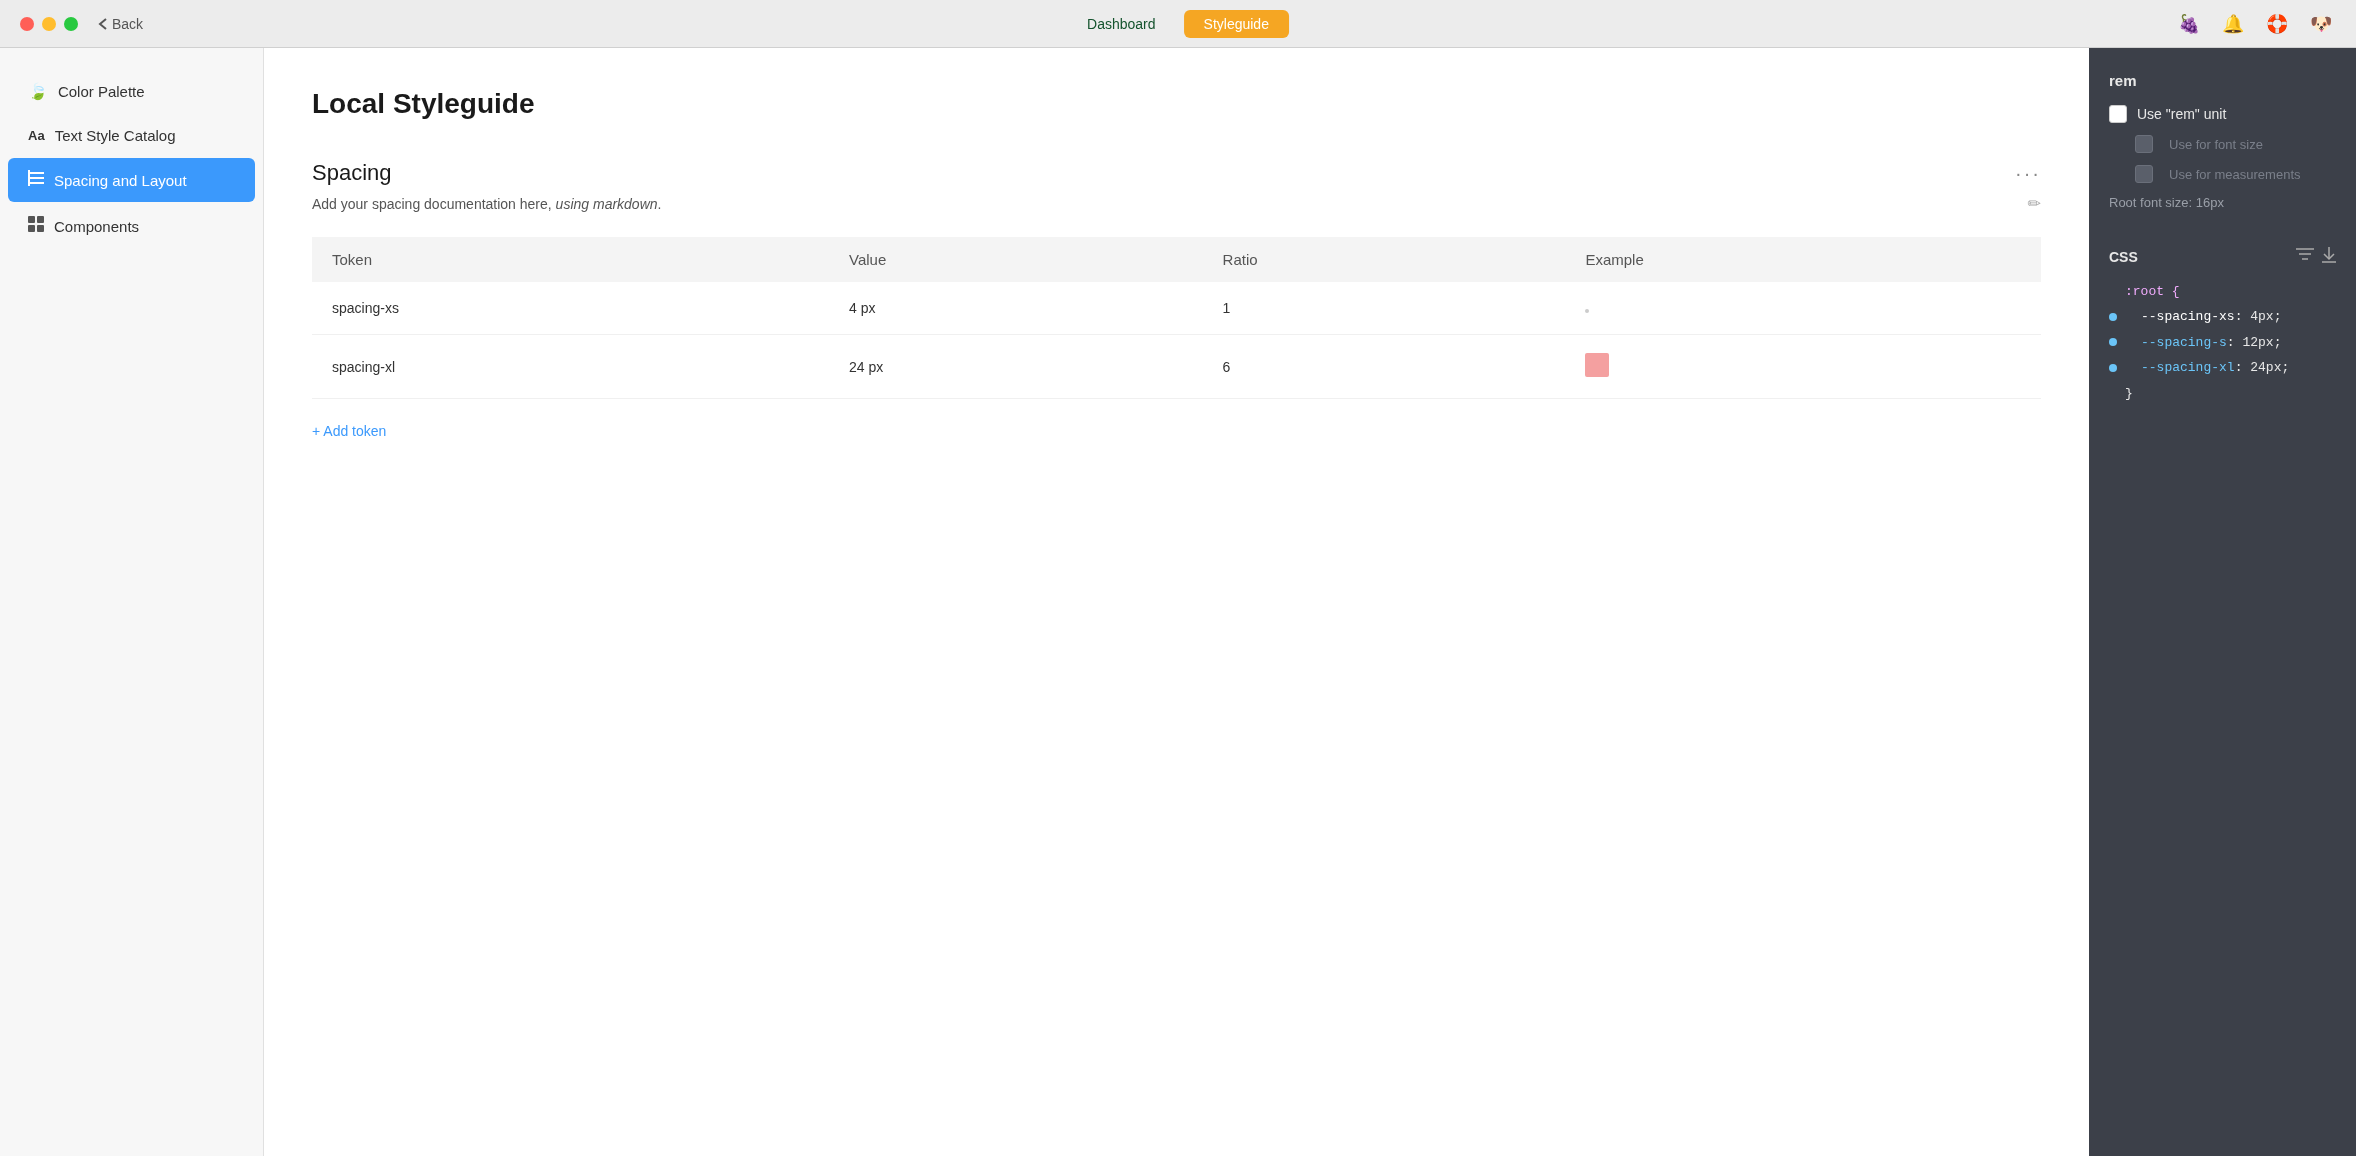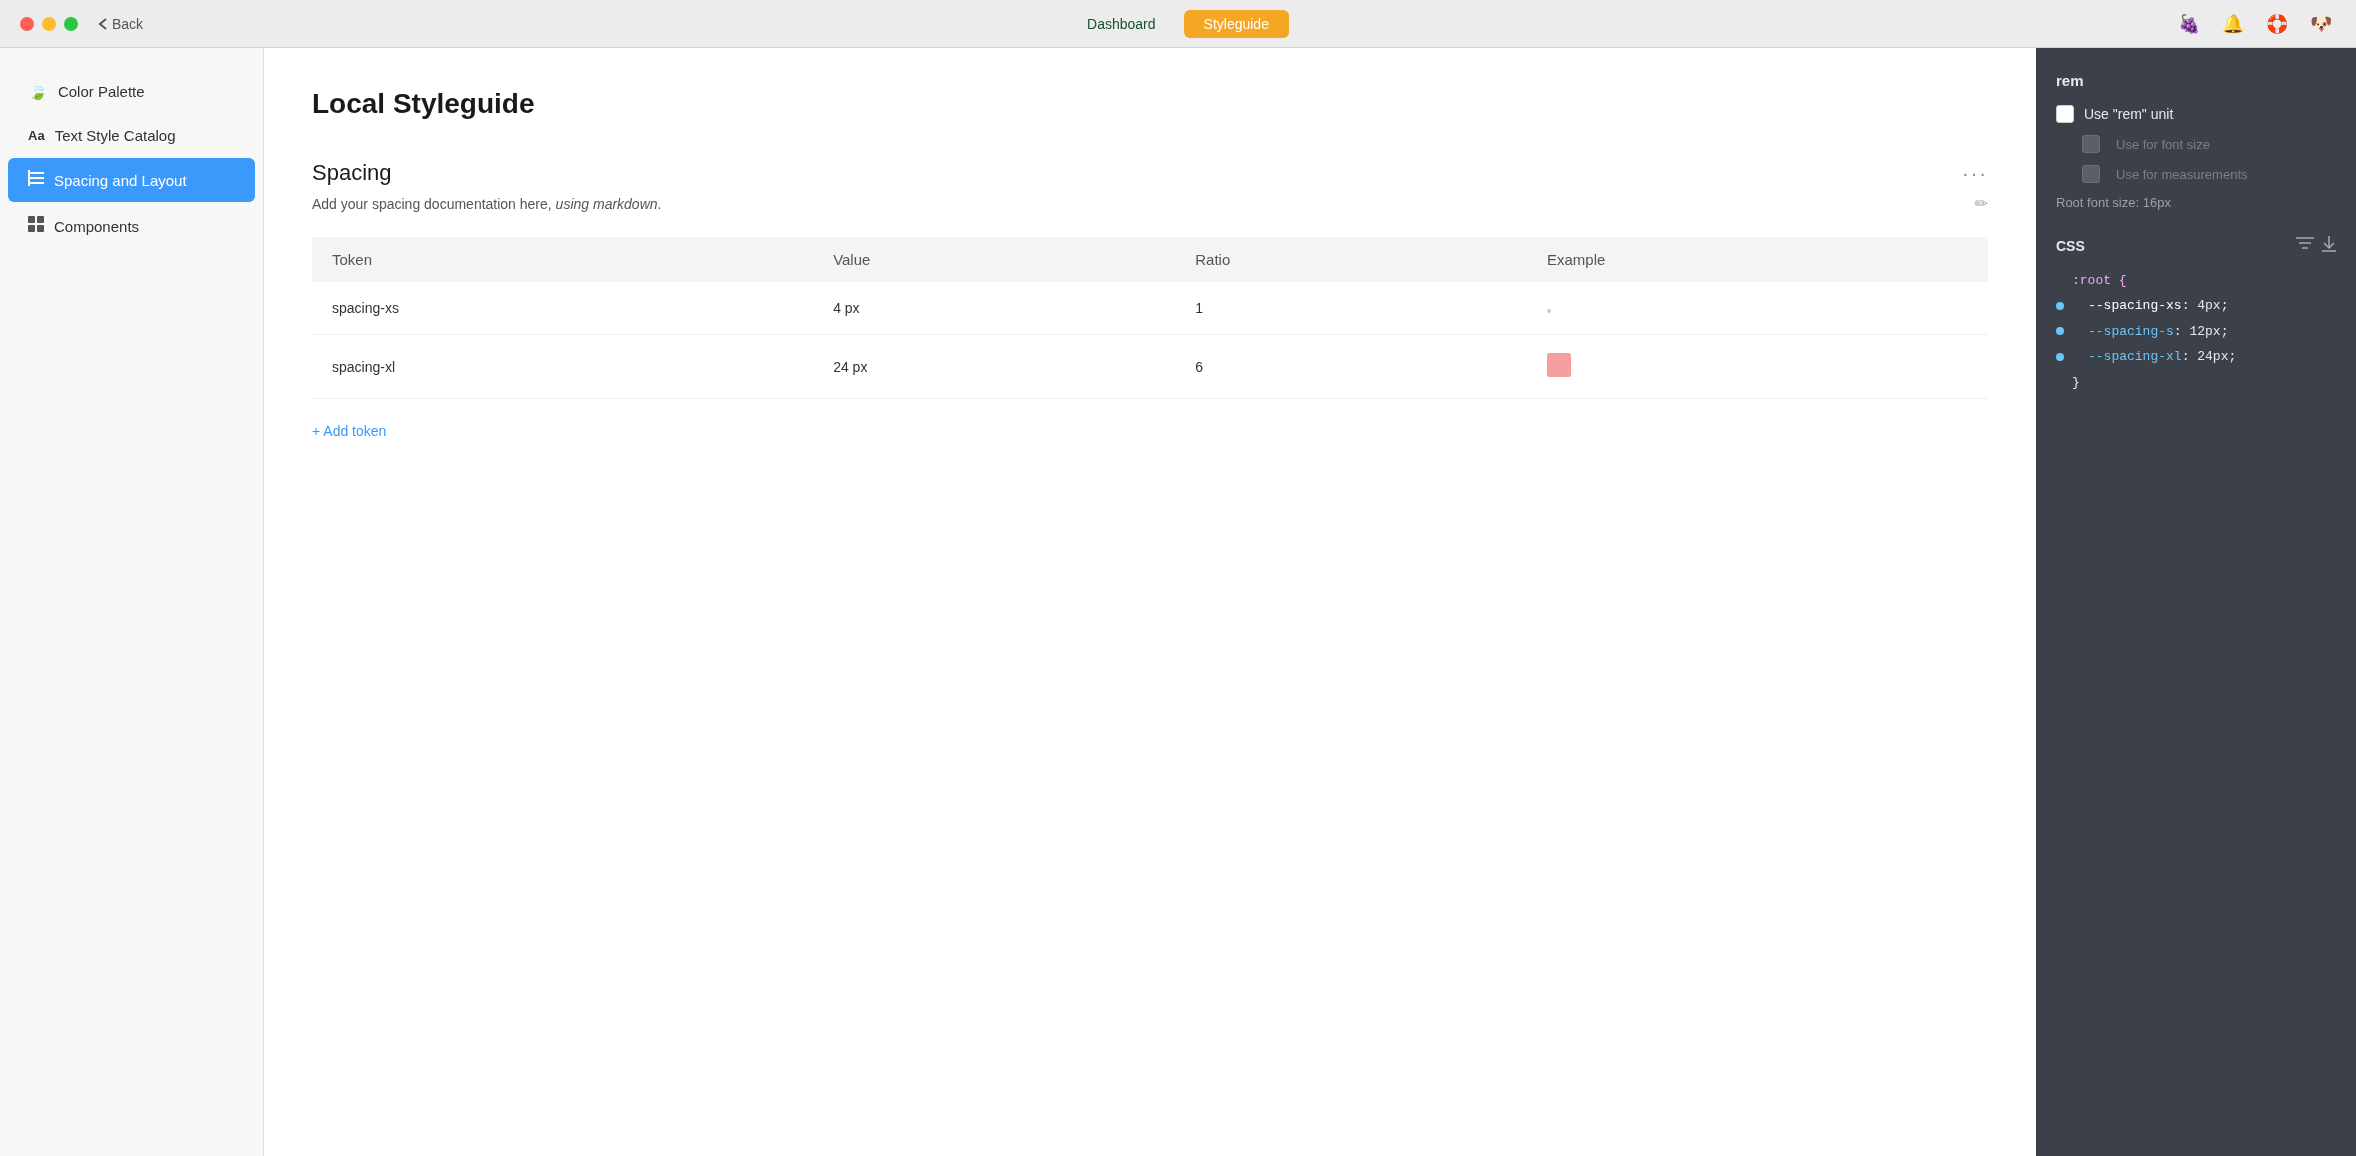--- a/index.html
+++ b/index.html
@@ -51,36 +51,36 @@
 
     
     .spacing-table { width: 100%; border-collapse: collapse; }
     .spacing-table thead tr { background: #f4f4f4; }
     .spacing-table th { padding: 14px 20px; text-align: left; font-size: 15px; font-weight: 500; color: #555; }
     .spacing-table td { padding: 18px 20px; font-size: 14px; color: #333; border-bottom: 1px solid #f0f0f0; }
     .example-dot { border-radius: 2px; display: inline-block; }
     .add-token { margin-top: 20px; color: #3b99fc; font-size: 14px; cursor: pointer; padding: 4px 0; display: inline-block; }
 
     
-    .right-panel { width: 320px; background: #3c4049; flex-shrink: 0; color: #ccc; overflow-y: auto; }
+    .right-panel { width: 267px; background: #3c4049; flex-shrink: 0; color: #ccc; overflow-y: auto; }
     .right-panel-inner { padding: 24px 20px; }
     .panel-section-title { font-size: 15px; font-weight: 600; color: #e8e8e8; margin-bottom: 16px; }
 
     
     .rem-row { display: flex; align-items: center; gap: 10px; margin-bottom: 12px; }
     .checkbox-box { width: 18px; height: 18px; border: 1.5px solid #ccc; border-radius: 3px; background: white; flex-shrink: 0; cursor: pointer; }
     .checkbox-box.disabled { background: #5a5f6a; border-color: #6a6f7a; }
     .checkbox-label { font-size: 13px; }
     .checkbox-label.primary { color: #e8e8e8; font-size: 14px; }
     .checkbox-label.secondary { color: #7a7f8a; font-size: 13px; margin-left: 6px; }
     .root-font-line { font-size: 13px; color: #9a9fa8; margin-top: 8px; }
     .root-font-line span { color: #9a9fa8; }
 
     
-    .css-header { display: flex; align-items: center; justify-content: space-between; margin-bottom: 12px; margin-top: 26px; }
+    .css-header { display: flex; align-items: center; justify-content: space-between; margin-bottom: 12px; margin-top: 37px; }
     .css-title { font-size: 14px; font-weight: 600; color: #e8e8e8; }
     .css-actions { display: flex; gap: 8px; }
     .css-action-btn { color: #aaa; cursor: pointer; font-size: 16px; }
 
     .code-block { font-family: 'Menlo', 'Monaco', 'Courier New', monospace; font-size: 13px; line-height: 1.8; }
   </style>
 </head>
 <body>
 
 <div class="titlebar">

